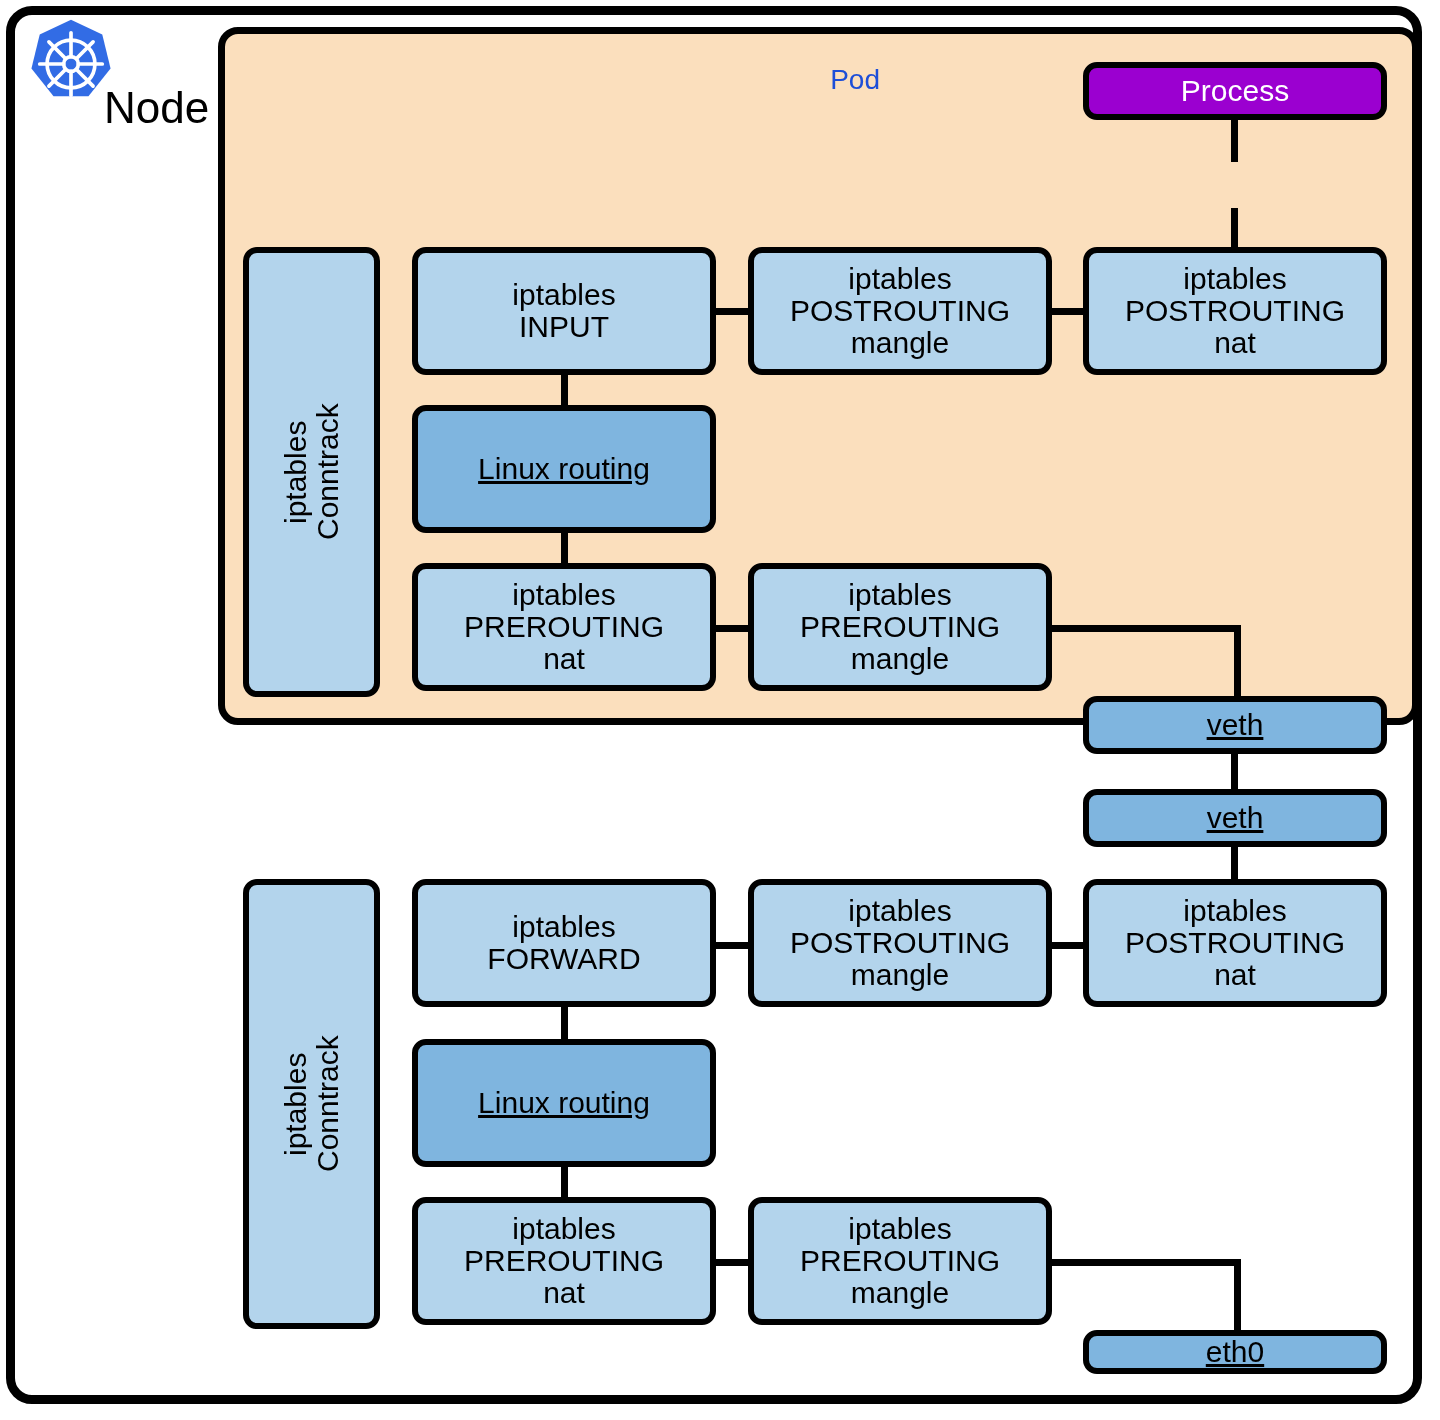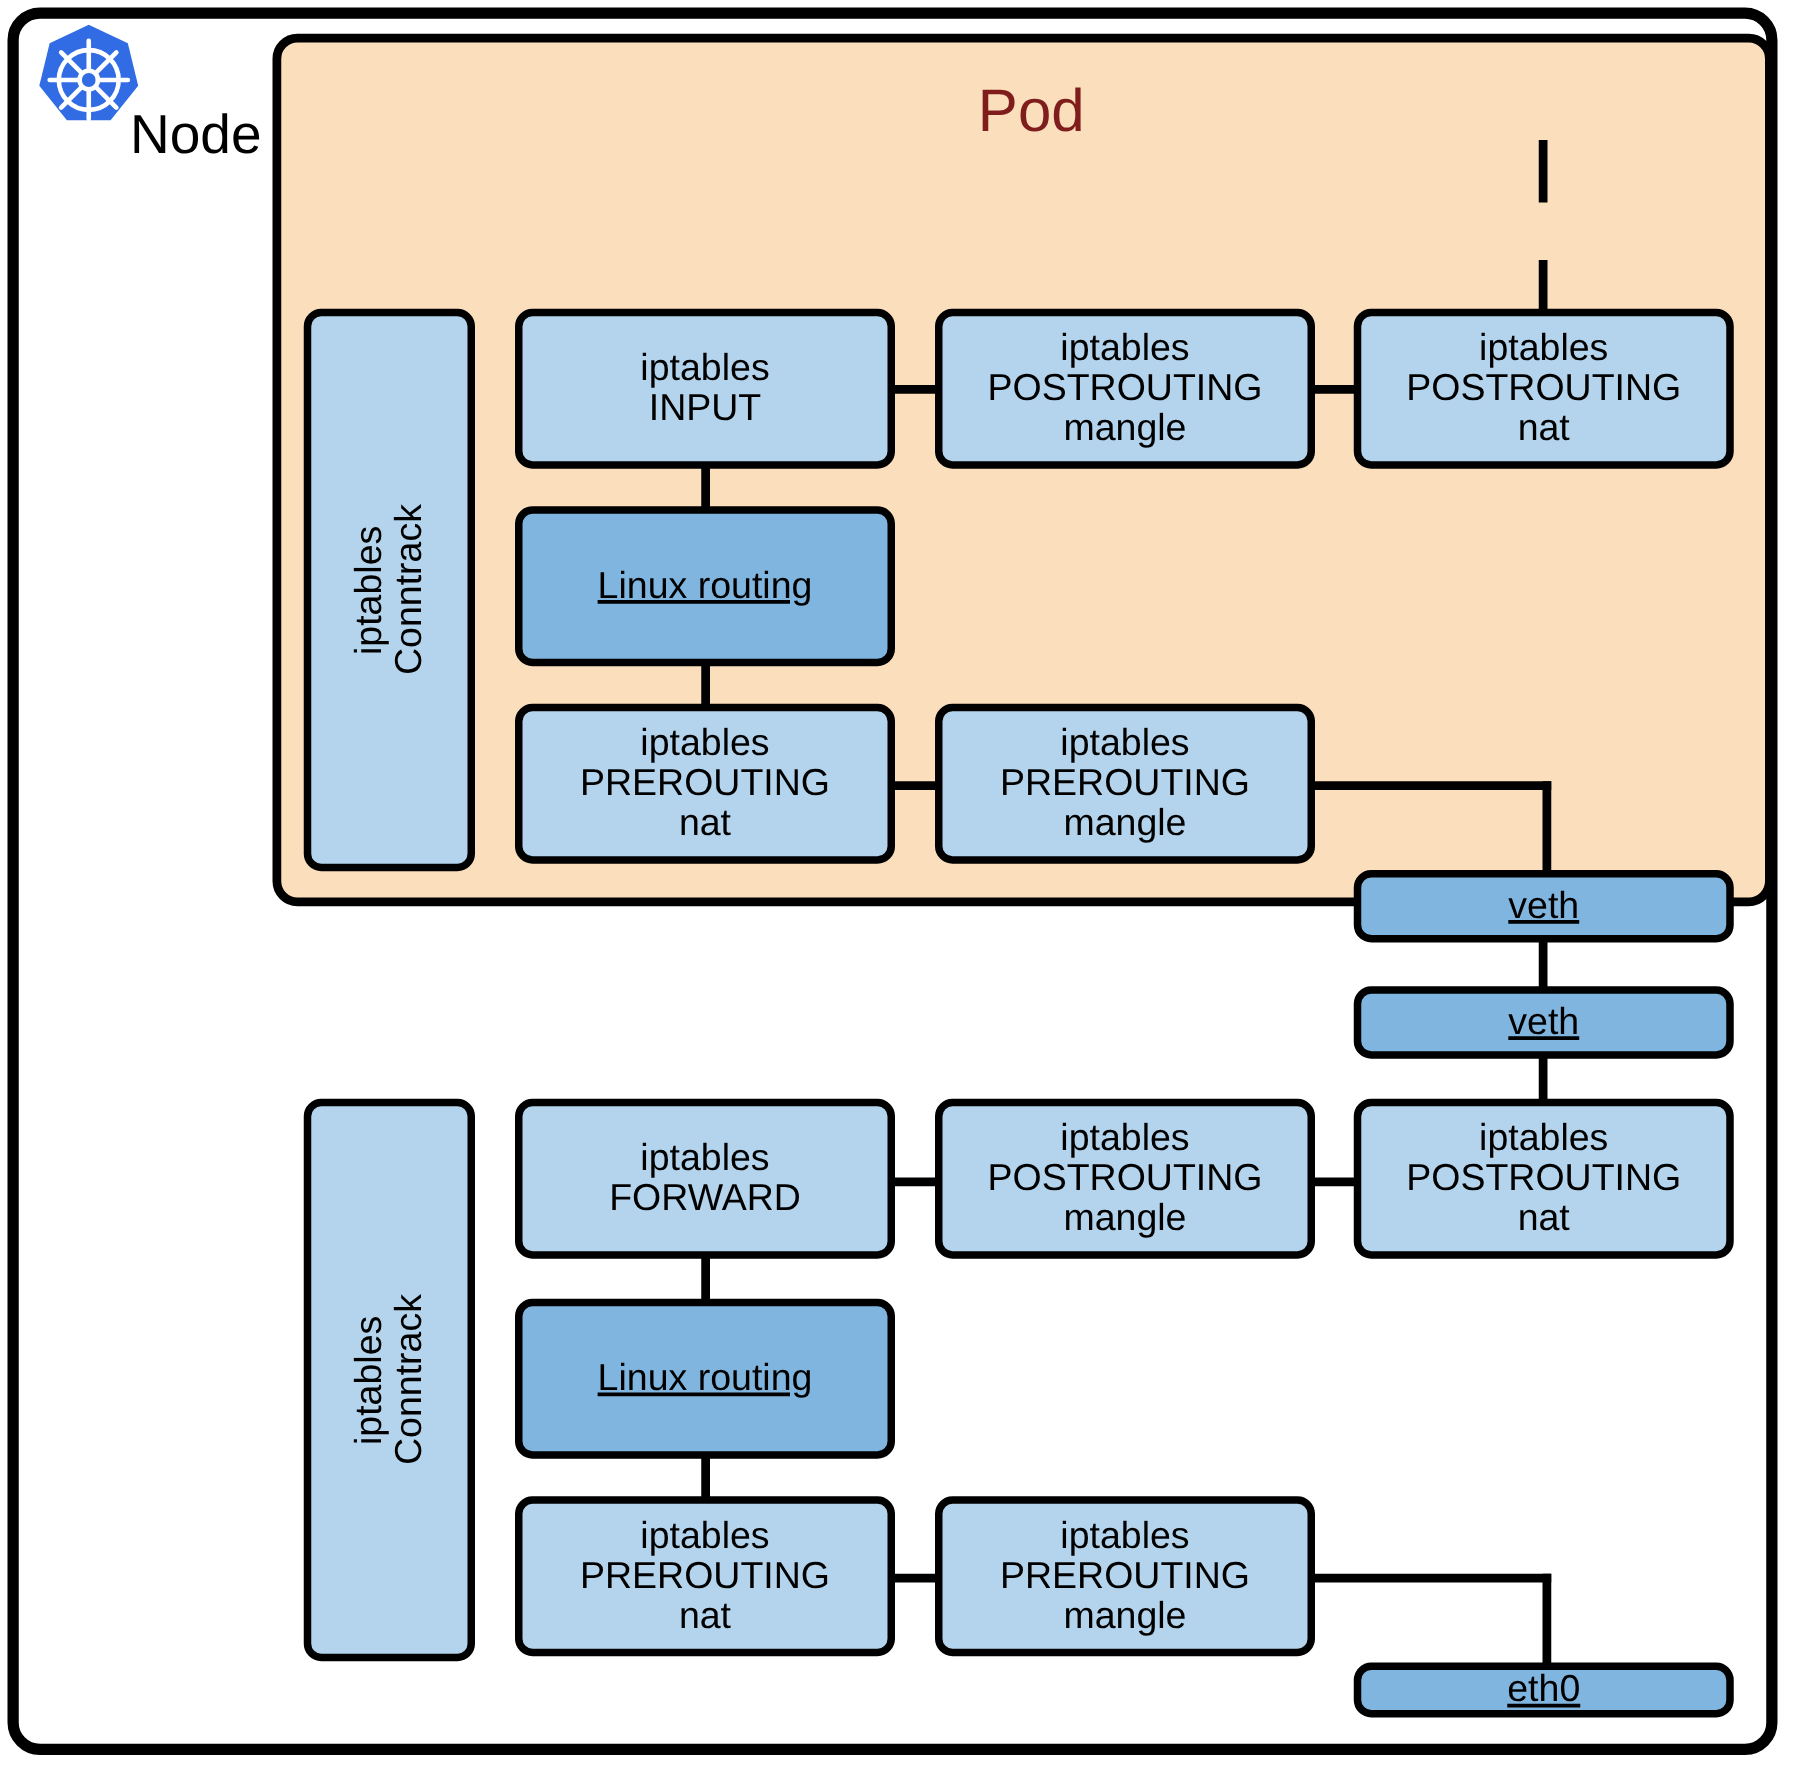--- a/index.html
+++ b/index.html
@@ -60,23 +60,23 @@
     background: #FBDFBD;
     border: 7px solid #000000;
     border-radius: 20px;
     box-sizing: border-box;
   }
   .pod-label {
     position: absolute;
     left: 770px;
     top: 66px;
     width: 110px;
-    text-align: center;
-    font-size: 48px;
-    color: #7f1d1d;
+    text-align: right;
+    font-size: 28px;
+    color: #1d4ed8;
     line-height: 1;
   }
 
   
   .box {
     position: absolute;
     box-sizing: border-box;
     border: 6px solid #000000;
     border-radius: 14px;
     display: flex;
@@ -166,20 +166,21 @@
 
   <div class="conn v" style="left:561px; top:1004px; height:44px;"></div>
 
   <div class="conn v" style="left:561px; top:1156px; height:48px;"></div>
 
   <div class="conn h" style="left:710px; top:1259px; width:48px;"></div>
 
   <div class="conn h" style="left:1046px; top:1259px; width:195px;"></div>
   <div class="conn v" style="left:1234px; top:1259px; height:85px;"></div>
 
+  <div class="box fill-purple" style="left:1083px; top:62px; width:304px; height:58px;">Process</div>
 
 
   <div class="box fill-light vertical" style="left:243px; top:247px; width:137px; height:450px;">iptables
 Conntrack</div>
 
   <div class="box fill-light" style="left:412px; top:247px; width:304px; height:128px;">iptables
 INPUT</div>
 
   <div class="box fill-light" style="left:748px; top:247px; width:304px; height:128px;">iptables
 POSTROUTING

